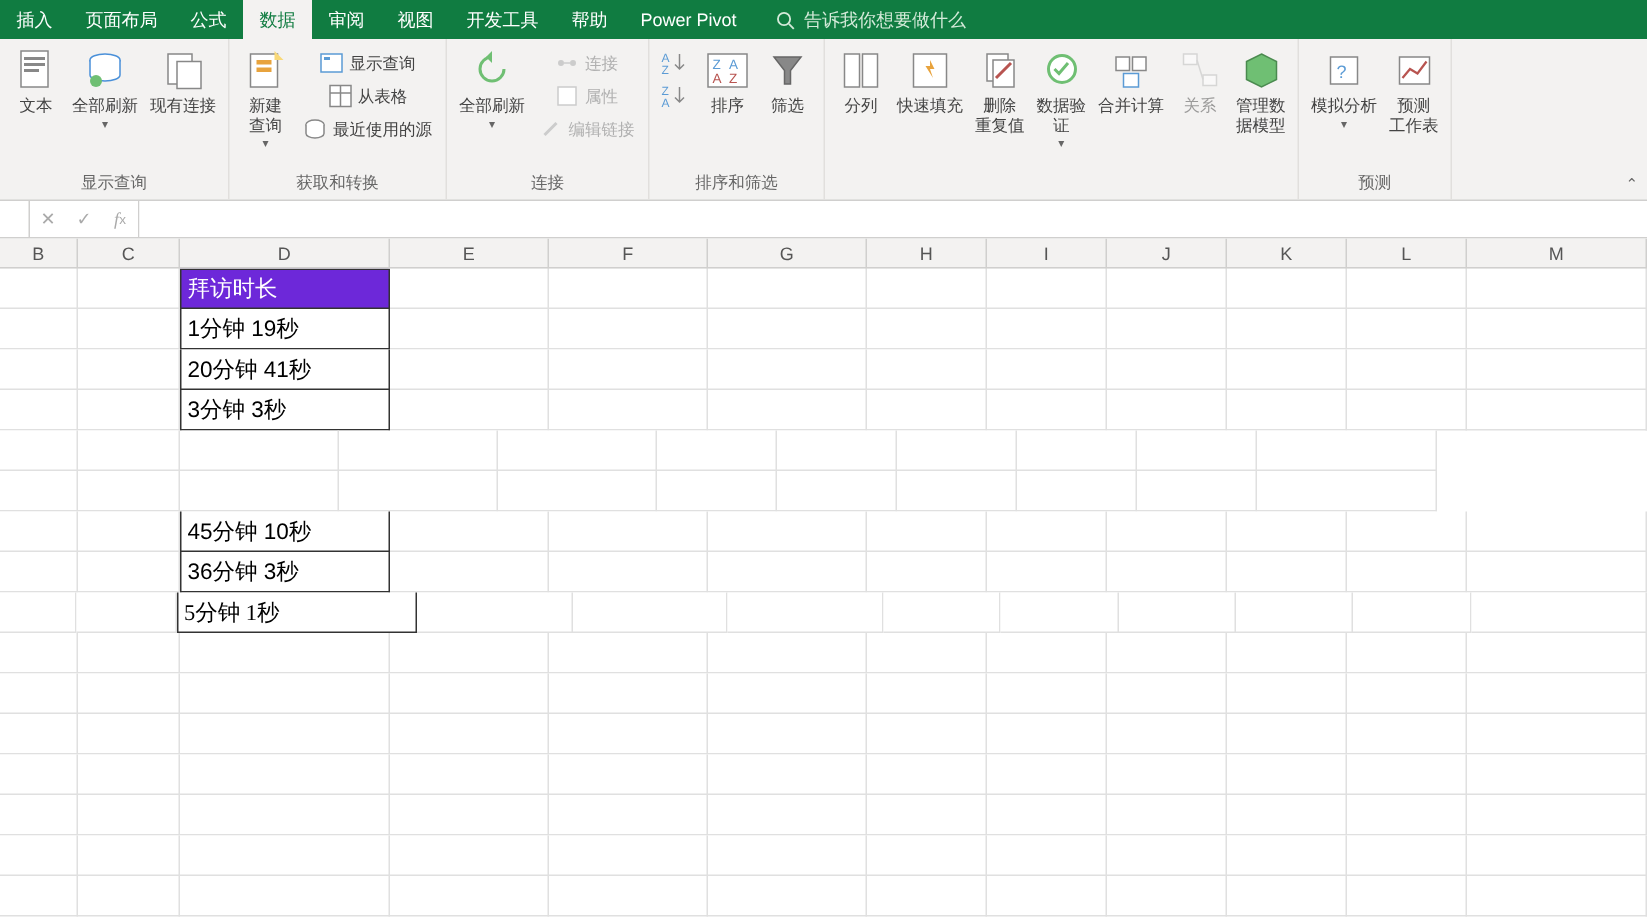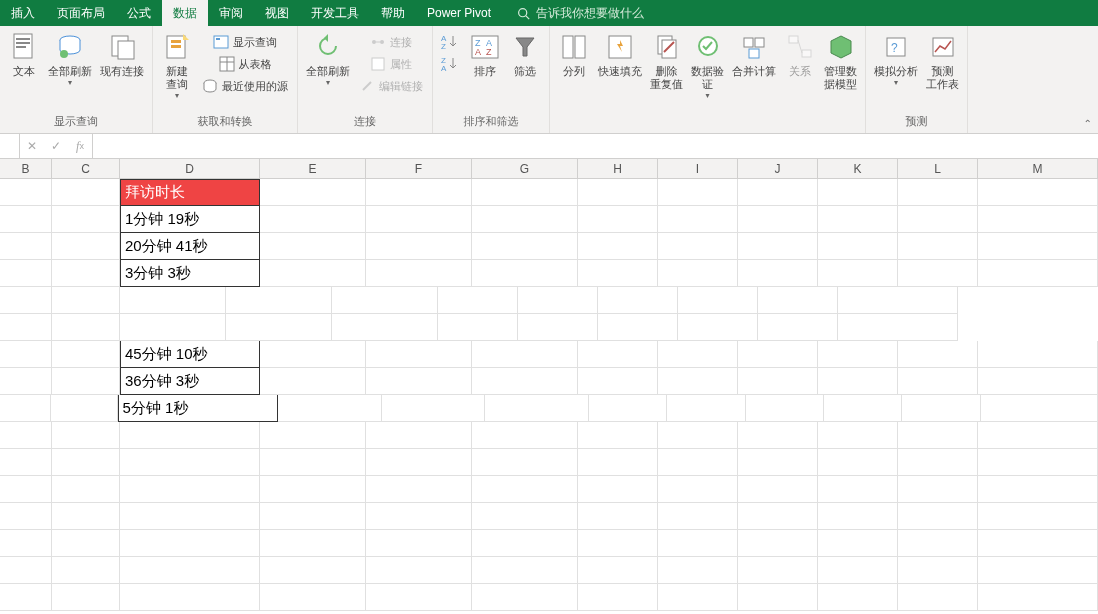--- a/index.html
+++ b/index.html
@@ -34,21 +34,21 @@
 .fb-input { flex:1; height:100%; padding:0 6px; border:none; outline:none; font-size:12px; }
 .name-box { width:20px; height:100%; border-right:1px solid #d0cfce; }
 
 
 .grid-wrap { position:relative; overflow:hidden; height:calc(614px - 26px - 108px - 25px); }
 .col-headers { display:flex; height:20px; background:#f3f2f1; position:relative; }
 .col-h { border-right:1px solid #d0cfce; border-bottom:1px solid #d0cfce; display:flex; align-items:center; justify-content:center; font-size:12px; color:#555; }
 .rows { }
 .row { display:flex; height:27px; }
 .cell { border-right:1px solid #e0e0e0; border-bottom:1px solid #e0e0e0; font-size:15px; padding:1px 4px; display:flex; align-items:center; background:#fff; }
-.cell.header-cell { background:#ef4444; color:#fff; font-weight:normal; border:1px solid #333; }
+.cell.header-cell { background:#6d28d9; color:#fff; font-weight:normal; border:1px solid #333; }
 .cell.boxed { border:1px solid #333; border-top:none; }
 
 
 svg { display:block; }
 </style>
 </head>
 <body>
 
 <div class="menubar">
   <div id="menu-tabs" style="display:flex;">
@@ -493,21 +493,21 @@
         <div class="cell" style="width: 80px;"></div>
         <div class="cell" style="width: 80px;"></div>
         <div class="cell" style="width: 80px;"></div>
         <div class="cell" style="width: 80px;"></div>
         <div class="cell" style="width: 80px;"></div>
         <div class="cell" style="width: 120px;"></div>
       </div>
       <div class="row">
         <div class="cell" style="width: 52px;"></div>
         <div class="cell" style="width: 68px;"></div>
-        <div class="cell boxed" style="width: 164px;">5分钟 1秒</div>
+        <div class="cell boxed" style="width: 164px; font-family: Liberation Serif, serif;">5分钟 1秒</div>
         <div class="cell" style="width: 106px;"></div>
         <div class="cell" style="width: 106px;"></div>
         <div class="cell" style="width: 106px;"></div>
         <div class="cell" style="width: 80px;"></div>
         <div class="cell" style="width: 80px;"></div>
         <div class="cell" style="width: 80px;"></div>
         <div class="cell" style="width: 80px;"></div>
         <div class="cell" style="width: 80px;"></div>
         <div class="cell" style="width: 120px;"></div>
       </div>

